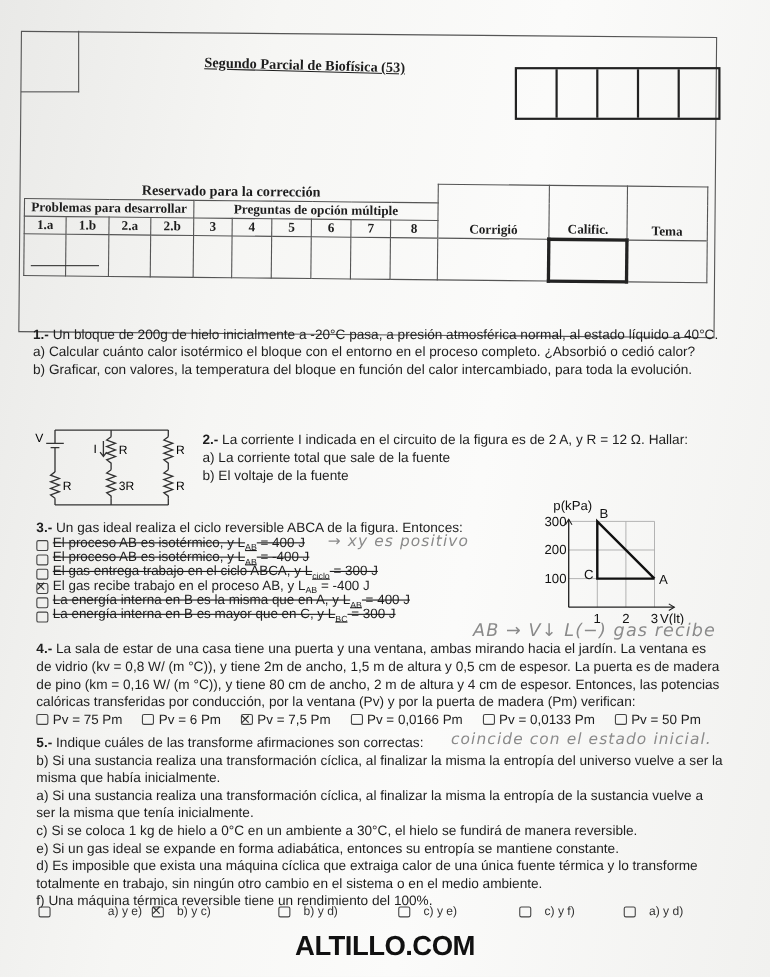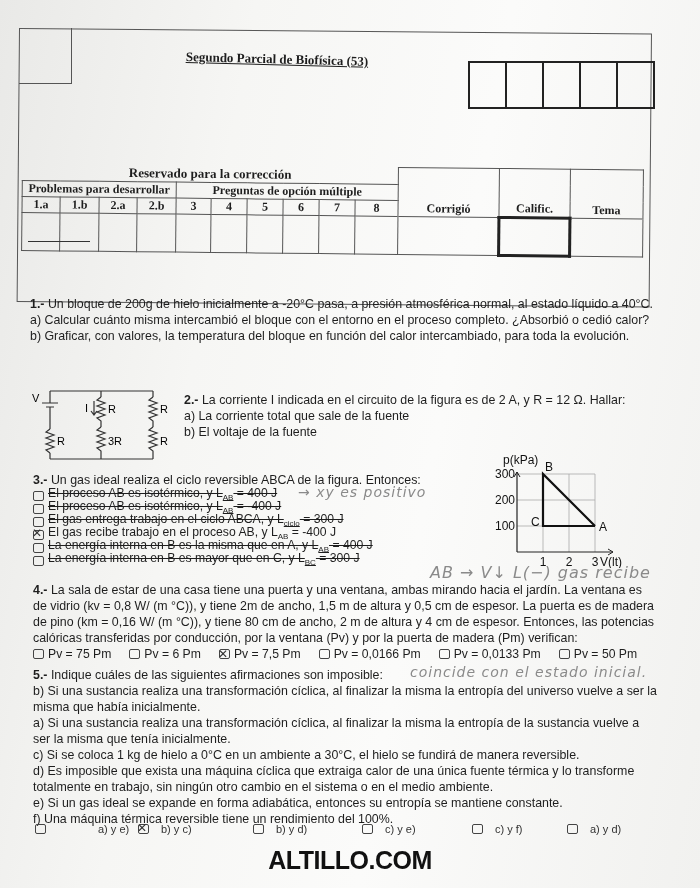--- a/index.html
+++ b/index.html
@@ -138,21 +138,21 @@
         <td class="empty calific-box"></td>
         <td class="empty"></td>
       </tr>
     </tbody>
       </table>
   </div>
   <div class="sig-line"></div>
 
   <div class="q" style="left:30px;top:296px;width:630px">
     <p><b>1.-</b> <span>Un bloque de 200g de hielo inicialmente a -20°C pasa, a presión atmosférica normal, al estado líquido a 40°C.</span></p>
-    <p>a) Calcular cuánto misma intercambió el bloque con el entorno en el proceso completo. ¿Absorbió o cedió calor?</p>
+    <p>a) Calcular cuánto calor isotérmico el bloque con el entorno en el proceso completo. ¿Absorbió o cedió calor?</p>
     <p>b) Graficar, con valores, la temperatura del bloque en función del calor intercambiado, para toda la evolución.</p>
   </div>
 
   <svg style="position:absolute;left:28px;top:389px" width="150" height="75">
     <g stroke="#333" stroke-width="1.2" fill="none">
       <path d="M22 2 H125 M22 2 V14 M14 14 H30 M18 18 H26 M22 18 V40 M22 70 H125 M22 70 V64"></path>
       <path d="M73 2 V8 M73 70 V64 M125 2 V8 M125 70 V64"></path>
       <polyline points="22,40 18,43 26,46 18,49 26,52 18,55 26,58 18,61 22,64"></polyline>
       <polyline points="73,8 69,11 77,14 69,17 77,20 69,23 77,26 69,29 73,32 73,38"></polyline>
       <polyline points="73,38 69,41 77,44 69,47 77,50 69,53 77,56 69,59 73,62 73,64"></polyline>
@@ -256,26 +256,26 @@
           <span>Pv = 0,0133 Pm</span>
         </span>
         <span class="o">
           <span class="cb"></span>
           <span>Pv = 50 Pm</span>
         </span>
       </div>
   </div>
 
   <div class="q" style="left:33px;top:667px;width:625px">
-    <p><b>5.-</b> <span>Indique cuáles de las siguientes afirmaciones son imposible:</span></p>
+    <p><b>5.-</b> <span>Indique cuáles de las transforme afirmaciones son correctas:</span></p>
     <p>b) Si una sustancia realiza una transformación cíclica, al finalizar la misma la entropía del universo vuelve a ser la misma que había inicialmente.</p>
     <p>a) Si una sustancia realiza una transformación cíclica, al finalizar la misma la entropía de la sustancia vuelve a ser la misma que tenía inicialmente.</p>
     <p>c) Si se coloca 1 kg de hielo a 0°C en un ambiente a 30°C, el hielo se fundirá de manera reversible.</p>
+    <p>e) Si un gas ideal se expande en forma adiabática, entonces su entropía se mantiene constante.</p>
     <p>d) Es imposible que exista una máquina cíclica que extraiga calor de una única fuente térmica y lo transforme totalmente en trabajo, sin ningún otro cambio en el sistema o en el medio ambiente.</p>
-    <p>e) Si un gas ideal se expande en forma adiabática, entonces su entropía se mantiene constante.</p>
     <p>f) Una máquina térmica reversible tiene un rendimiento del 100%.</p>
   </div>
   <div class="hand" style="left:410px;top:664px;font-size:14px">coincide con el estado inicial.</div>
 
   <div class="final-opts" id="q5-options">
       <span class="o" style="left: 0px; gap: 40px;">
         <span class="cb" style="margin-right: 12px;"></span>
         <span>a) y e)</span>
       </span>
       <span class="o" style="left: 103px;">

